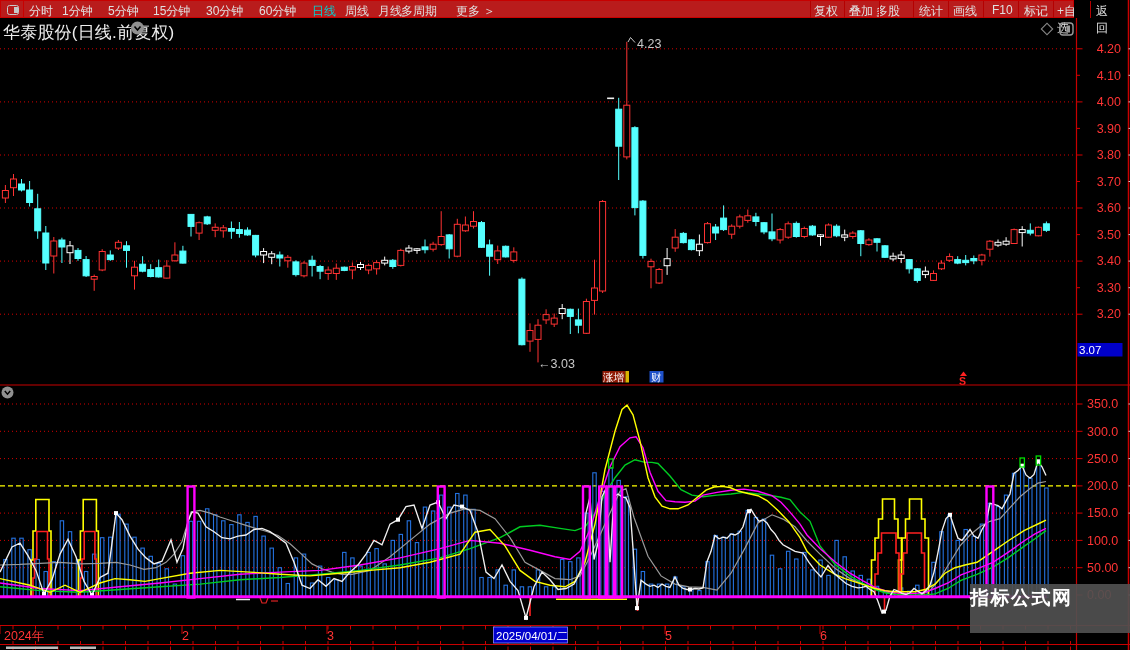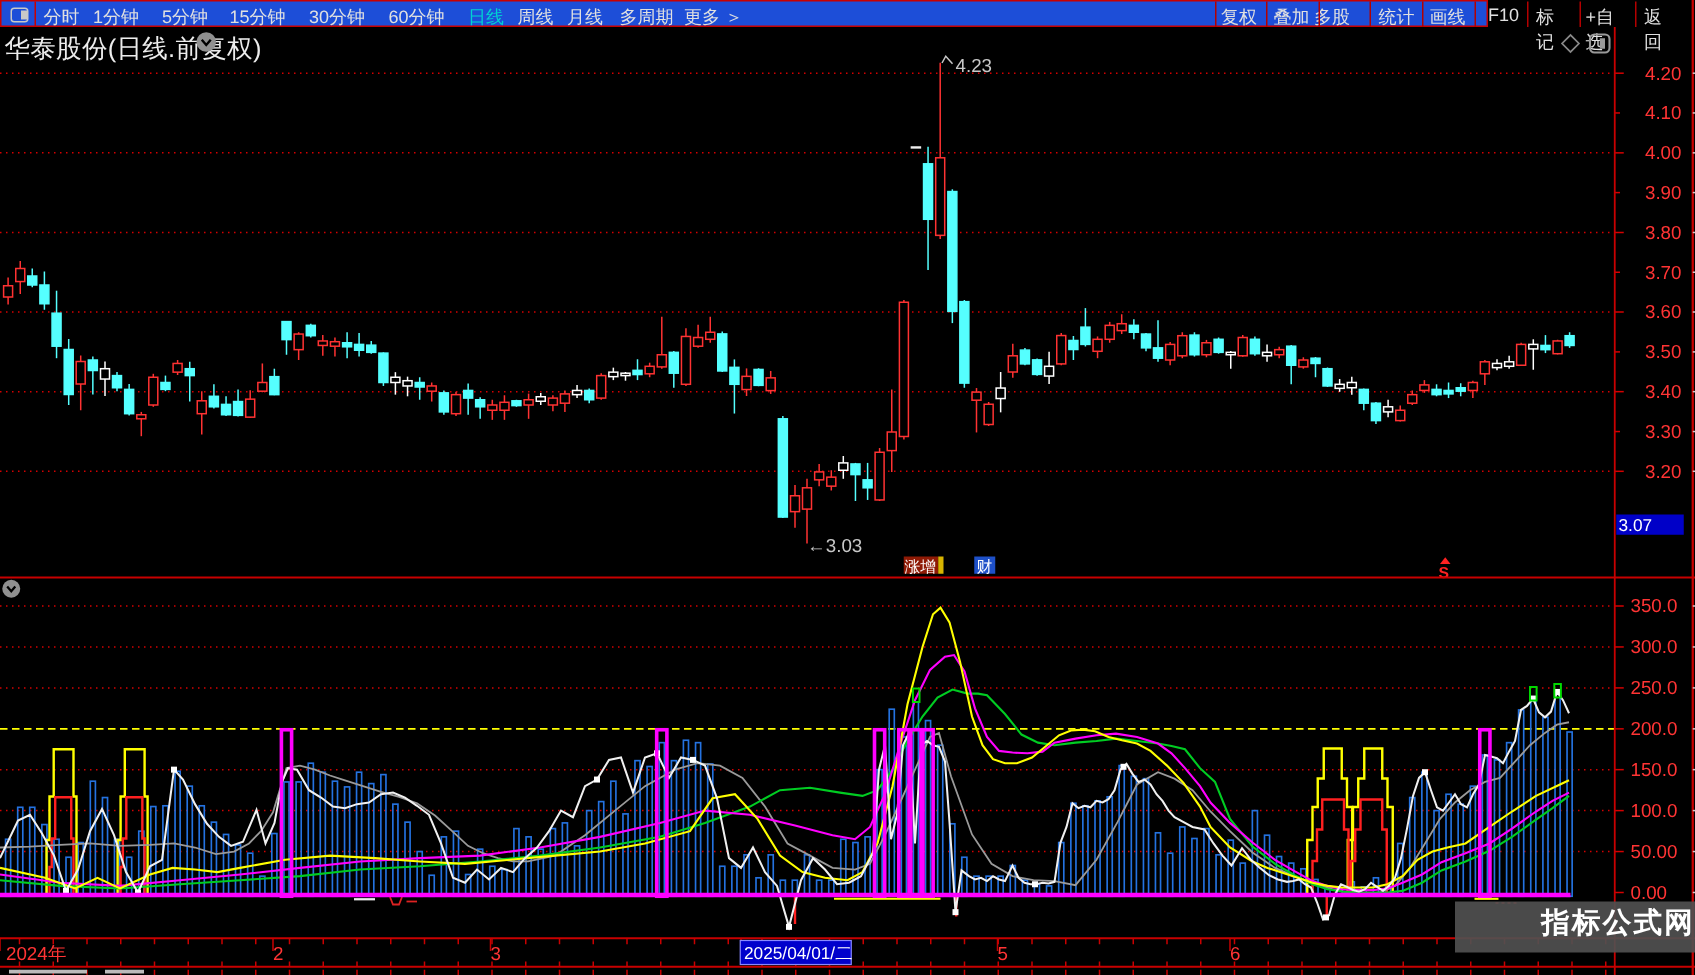--- a/index.html
+++ b/index.html
@@ -685,34 +685,34 @@
 <line x1="1128.5" y1="404.0" x2="1130" y2="404.0" stroke="#cccccc" stroke-width="1"></line>
 <line x1="1128.5" y1="431.3" x2="1130" y2="431.3" stroke="#cccccc" stroke-width="1"></line>
 <line x1="1128.5" y1="458.6" x2="1130" y2="458.6" stroke="#cccccc" stroke-width="1"></line>
 <line x1="1128.5" y1="485.9" x2="1130" y2="485.9" stroke="#cccccc" stroke-width="1"></line>
 <line x1="1128.5" y1="513.1" x2="1130" y2="513.1" stroke="#cccccc" stroke-width="1"></line>
 <line x1="1128.5" y1="540.4" x2="1130" y2="540.4" stroke="#cccccc" stroke-width="1"></line>
 <line x1="1128.5" y1="567.7" x2="1130" y2="567.7" stroke="#cccccc" stroke-width="1"></line>
 <line x1="1128.5" y1="595.0" x2="1130" y2="595.0" stroke="#cccccc" stroke-width="1"></line>
 </svg>
 
-<div class="abs" style="left:0;top:0;width:992px;height:18px;border:1px solid #c80000;background:#1d4ed8;font-size:12px">
+<div class="abs" style="left:0;top:0;width:1074px;height:18px;border:1px solid #c80000;background:#b91c1c;font-size:12px">
 <div style="position:absolute;left:22px;top:0;width:1px;height:17px;background:#c80000"></div>
 <div style="position:absolute;left:6px;top:3.5px;width:12px;height:10px;border:1.4px solid #c8c8c8;border-radius:2.5px"></div>
 <div style="position:absolute;left:12.5px;top:5.5px;width:4px;height:6px;background:#c8c8c8"></div>
 <span style="position:absolute;left:28px;top:2px;color:#e0e0e0">分时</span>
 <span style="position:absolute;left:61px;top:2px;color:#e0e0e0">1分钟</span>
 <span style="position:absolute;left:107px;top:2px;color:#e0e0e0">5分钟</span>
 <span style="position:absolute;left:152px;top:2px;color:#e0e0e0">15分钟</span>
 <span style="position:absolute;left:205px;top:2px;color:#e0e0e0">30分钟</span>
 <span style="position:absolute;left:258px;top:2px;color:#e0e0e0">60分钟</span>
 <span style="position:absolute;left:311px;top:2px;color:#00d2d2">日线</span>
 <span style="position:absolute;left:344px;top:2px;color:#e0e0e0">周线</span>
 <span style="position:absolute;left:377px;top:2px;color:#e0e0e0">月线</span>
-<span style="position:absolute;left:412px;top:2px;color:#e0e0e0">多周期</span>
+<span style="position:absolute;left:400px;top:2px;color:#e0e0e0">多周期</span>
 <span style="position:absolute;left:455px;top:2px;color:#e0e0e0">更多 ＞</span>
 <span style="position:absolute;left:813px;top:2px;color:#e0e0e0">复权</span>
 <span style="position:absolute;left:848px;top:2px;color:#e0e0e0">叠加</span>
 <span style="position:absolute;left:875px;top:2px;color:#e0e0e0">多股</span>
 <span style="position:absolute;left:918px;top:2px;color:#e0e0e0">统计</span>
 <span style="position:absolute;left:952px;top:2px;color:#e0e0e0">画线</span>
 <span style="position:absolute;left:991px;top:2px;color:#e0e0e0">F10</span>
 <span style="position:absolute;left:1023px;top:2px;color:#e0e0e0">标记</span>
 <span style="position:absolute;left:1056px;top:2px;color:#e0e0e0">+自选</span>
 <span style="position:absolute;left:1095px;top:2px;color:#e0e0e0">返回</span>
@@ -736,15 +736,15 @@
 <rect x="3" y="3" width="8" height="8" fill="none" stroke="#888" stroke-width="1.1" transform="rotate(45 7 7)"></rect>
 <rect x="20" y="1" width="13" height="12" rx="3" fill="none" stroke="#999" stroke-width="1.4"></rect>
 <rect x="26.5" y="3.5" width="3.5" height="7" fill="#999"></rect>
 </svg>
 
 <svg class="abs" style="left:1px;top:385.5px" width="15" height="14">
 <circle cx="6.5" cy="6.5" r="6" fill="#909090"></circle>
 <path d="M3.8,5 L6.5,8.2 L9.2,5" fill="none" stroke="#000" stroke-width="1.5"></path>
 </svg>
 
-<div class="abs" style="left:970px;top:601px;width:160px;height:34px;background:rgba(80,80,80,0.92);text-align:right">
+<div class="abs" style="left:970px;top:584px;width:160px;height:49px;background:rgba(80,80,80,0.92);text-align:left">
 <div style="font-size:19px;font-weight:bold;letter-spacing:1.5px;margin-top:1px;color:#fff">指标公式网</div>
 </div>
 </div>
 </body></html>

